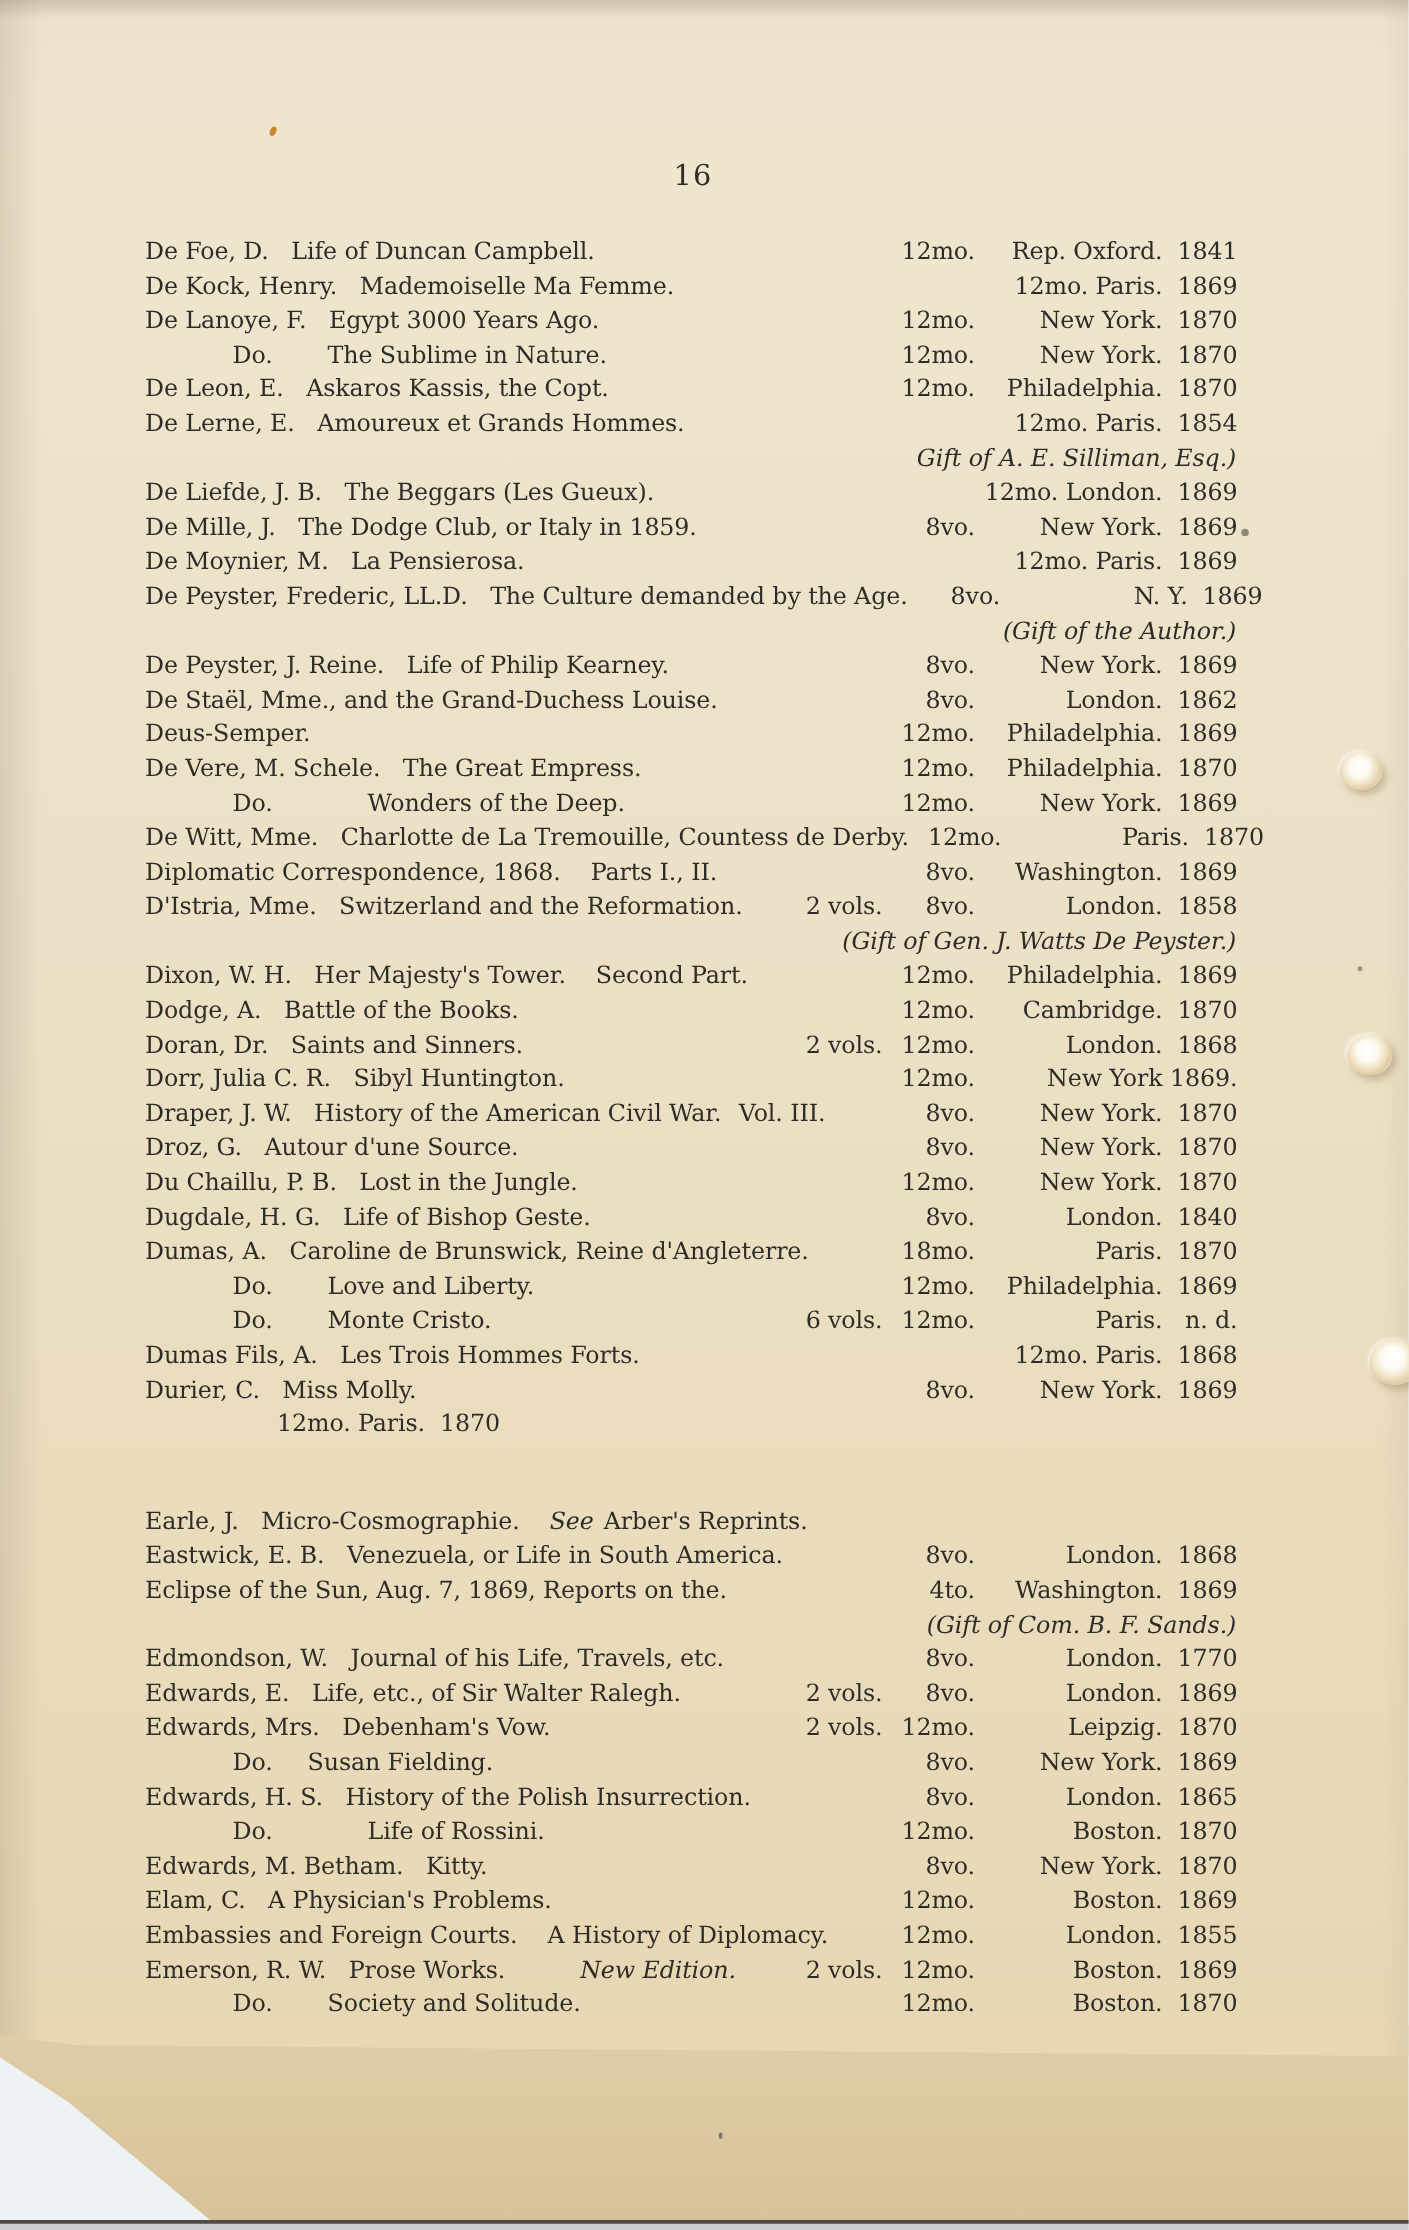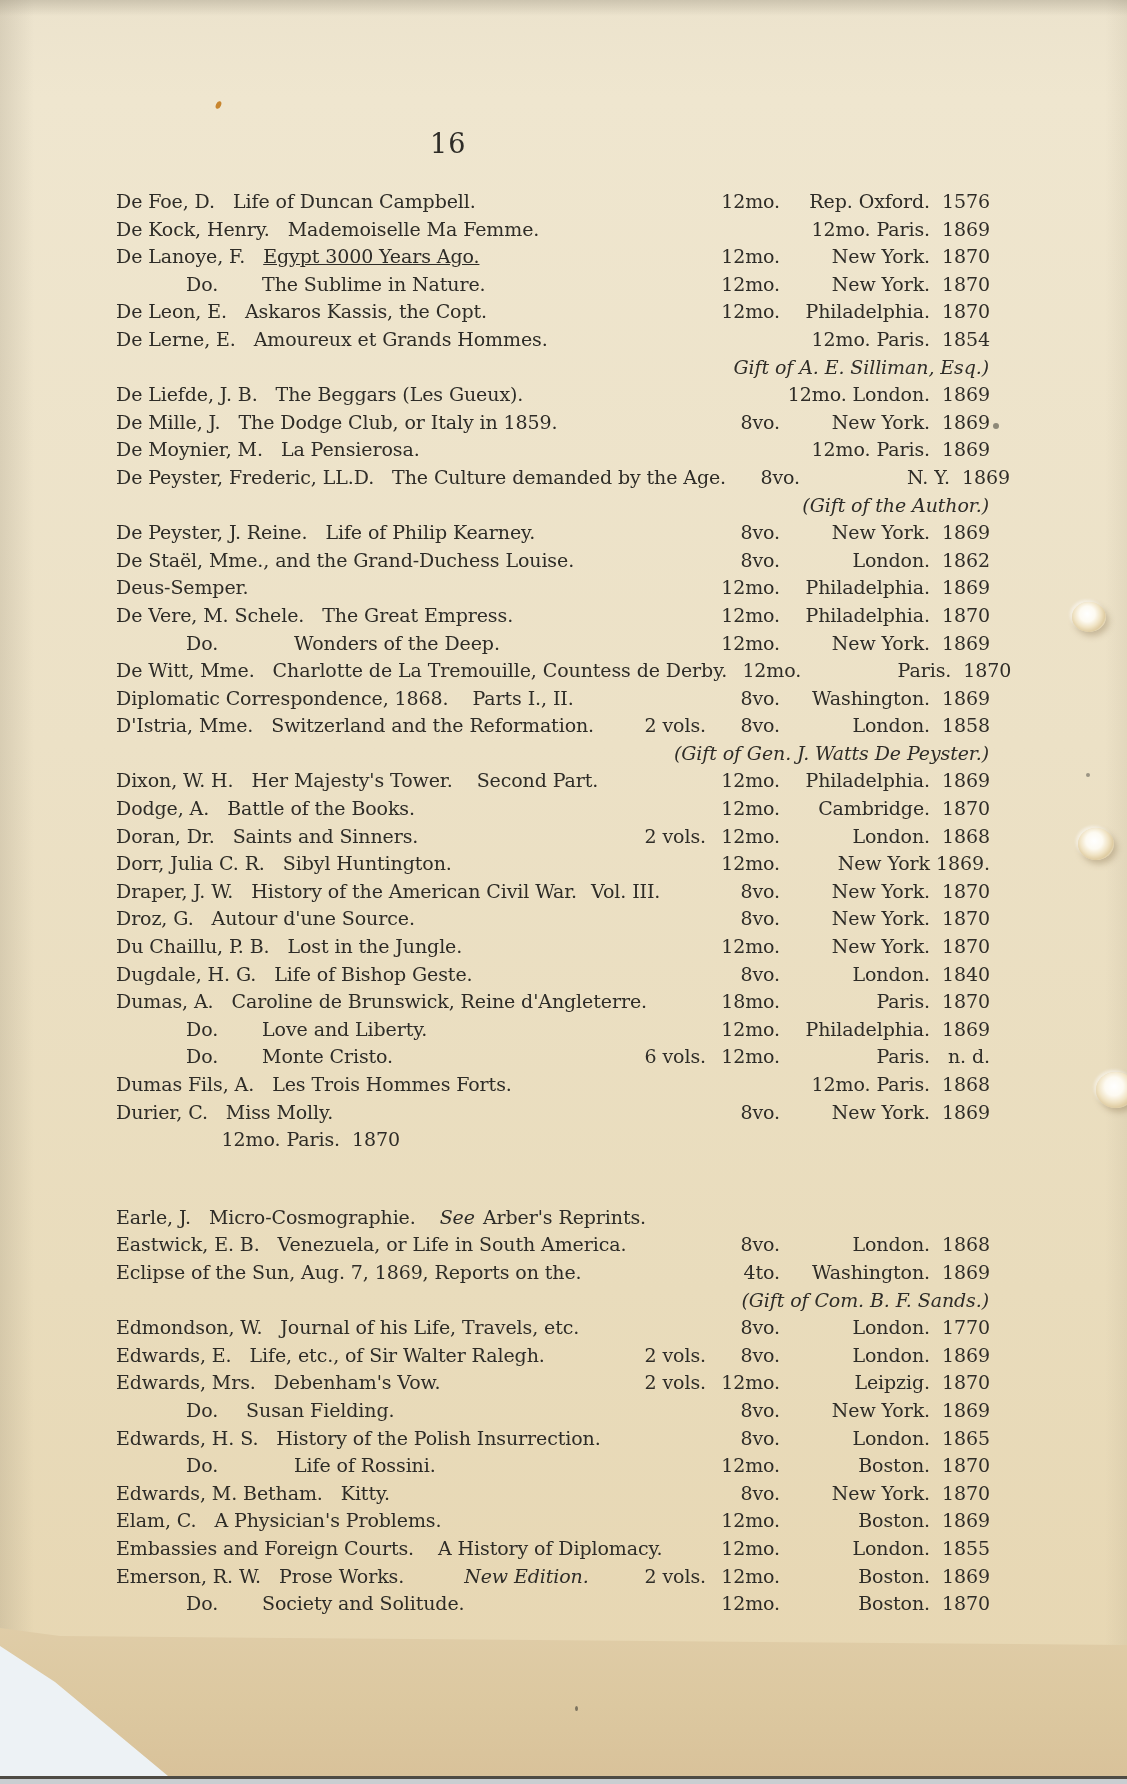--- a/index.html
+++ b/index.html
@@ -45,21 +45,21 @@
   .stud-3{left:1096px;top:1072px;width:40px;height:36px;}
   
   .speck{position:absolute;border-radius:50%;z-index:5;}
   .speck-orange{left:216px;top:101px;width:5px;height:8px;background:#c8862f;transform:rotate(25deg);}
   .speck-gray-1{left:993px;top:423px;width:6px;height:6px;background:#8d8877;}
   .speck-gray-2{left:1086px;top:773px;width:4px;height:4px;background:#9b9484;}
   .speck-gray-3{left:575px;top:1706px;width:3px;height:5px;background:#7d745f;}
   
   .page-number{
     position:absolute;left:430px;top:128px;width:140px;z-index:6;
-    text-align:left;font-size:27px;letter-spacing:1px;
+    text-align:right;font-size:23px;letter-spacing:1px;
   }
   .content{
     position:absolute;left:116px;top:188px;width:874px;z-index:6;
     font-size:19px;letter-spacing:-0.1px;
   }
   .row{
     display:flex;justify-content:space-between;align-items:baseline;
     height:27.6px;line-height:27.6px;white-space:nowrap;
   }
   .row.gap-before{margin-top:50px;}
@@ -92,34 +92,34 @@
 
 <div class="page-number">16</div>
 
 <div class="content">
     <div class="row">
       <span class="left"><span class="seg">De Foe, D.</span><span class="seg" style="margin-left: 18px;">Life of Duncan Campbell.</span></span>
       <span class="cols">
         <span class="vols"></span>
         <span class="size">12mo.</span>
         <span class="place">Rep.  Oxford.</span>
-        <span class="year">1576</span>
+        <span class="year">1841</span>
       </span>
     </div>
     <div class="row">
       <span class="left"><span class="seg">De Kock, Henry.</span><span class="seg" style="margin-left: 18px;">Mademoiselle Ma Femme.</span></span>
       <span class="cols">
         <span class="vols"></span>
         <span class="size"></span>
         <span class="place">12mo.  Paris.</span>
         <span class="year">1869</span>
       </span>
     </div>
     <div class="row">
-      <span class="left"><span class="seg">De Lanoye, F.</span><span class="seg" style="margin-left: 18px; text-decoration: underline;">Egypt 3000 Years Ago.</span></span>
+      <span class="left"><span class="seg">De Lanoye, F.</span><span class="seg" style="margin-left: 18px;">Egypt 3000 Years Ago.</span></span>
       <span class="cols">
         <span class="vols"></span>
         <span class="size">12mo.</span>
         <span class="place">New York.</span>
         <span class="year">1870</span>
       </span>
     </div>
     <div class="row">
       <span class="left"><span class="seg" style="margin-left: 70px;">Do.</span><span class="seg" style="margin-left: 44px;">The Sublime in Nature.</span></span>
       <span class="cols">

